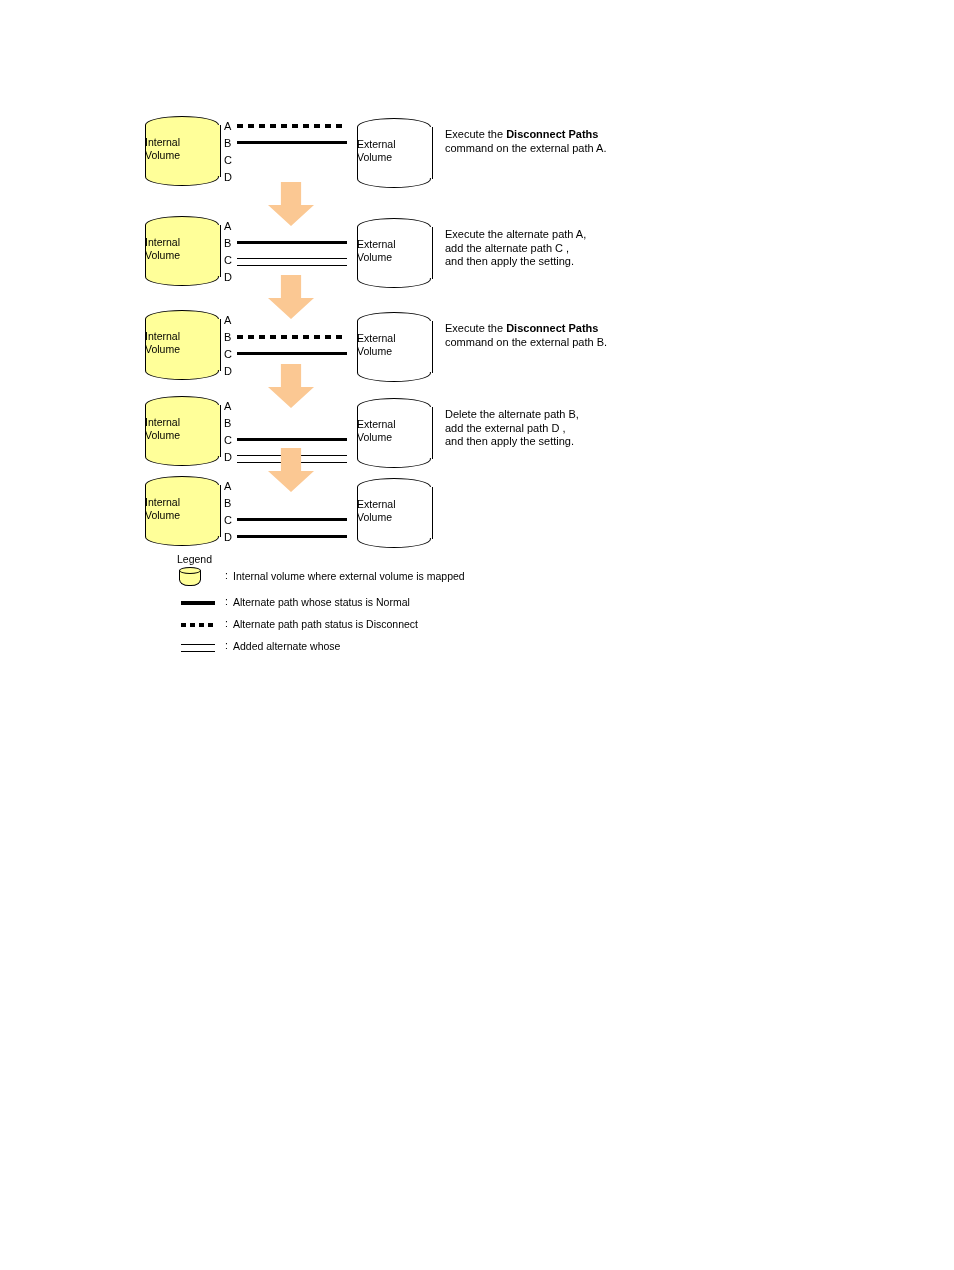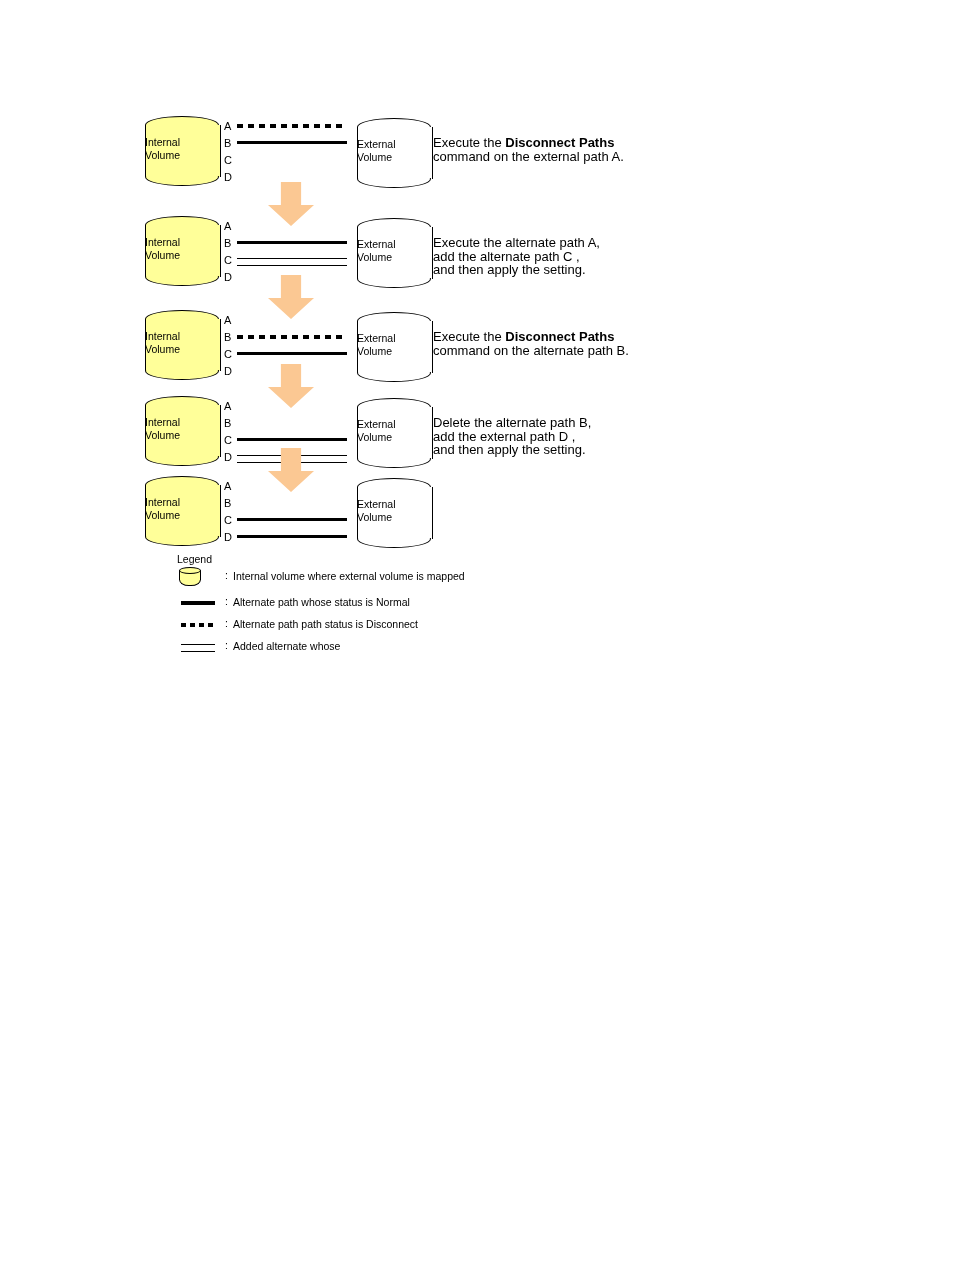--- a/index.html
+++ b/index.html
@@ -62,22 +62,22 @@
     background-image:repeating-linear-gradient(to right,#000 0 6px,transparent 6px 11px);
   }
   .line.dbl{height:6px;border-top:1.4px solid #000;border-bottom:1.4px solid #000;}
   .r-a{top:6px;}
   .r-b{top:23px;}
   .r-c{top:40px;}
   .r-d{top:57px;}
 
   
   .desc{
-    position:absolute;left:288px;top:16px;width:200px;
-    font-size:13px;line-height:13.5px;margin-top:8px;
+    position:absolute;left:300px;top:16px;width:200px;
+    font-size:11px;line-height:13.5px;
   }
   .desc b{font-weight:bold;}
 
   
   .arrow{position:absolute;width:46px;height:44px;background:#fbc893;
     clip-path:polygon(28% 0,72% 0,72% 52%,100% 52%,50% 100%,0 52%,28% 52%);}
   .arrow-1{left:268px;top:182px;}
   .arrow-2{left:268px;top:275px;}
   .arrow-3{left:268px;top:364px;}
   .arrow-4{left:268px;top:448px;}
@@ -204,21 +204,21 @@
       <div class="top"></div>
       <div class="body"></div>
       <div class="bot"></div>
       <div class="label">
         <span>External</span><br>
         <span>Volume</span>
       </div>
     </div>
     <div class="desc">
       <span>Execute the </span><b>Disconnect Paths</b><br>
-      <span>command on the alternate path B.</span>
+      <span>command on the external path B.</span>
     </div>
   </div>
 
   <div class="arrow arrow-3"></div>
 
   <div class="step step-4">
     <div class="cyl cyl-int">
       <div class="top"></div>
       <div class="body"></div>
       <div class="bot"></div>

